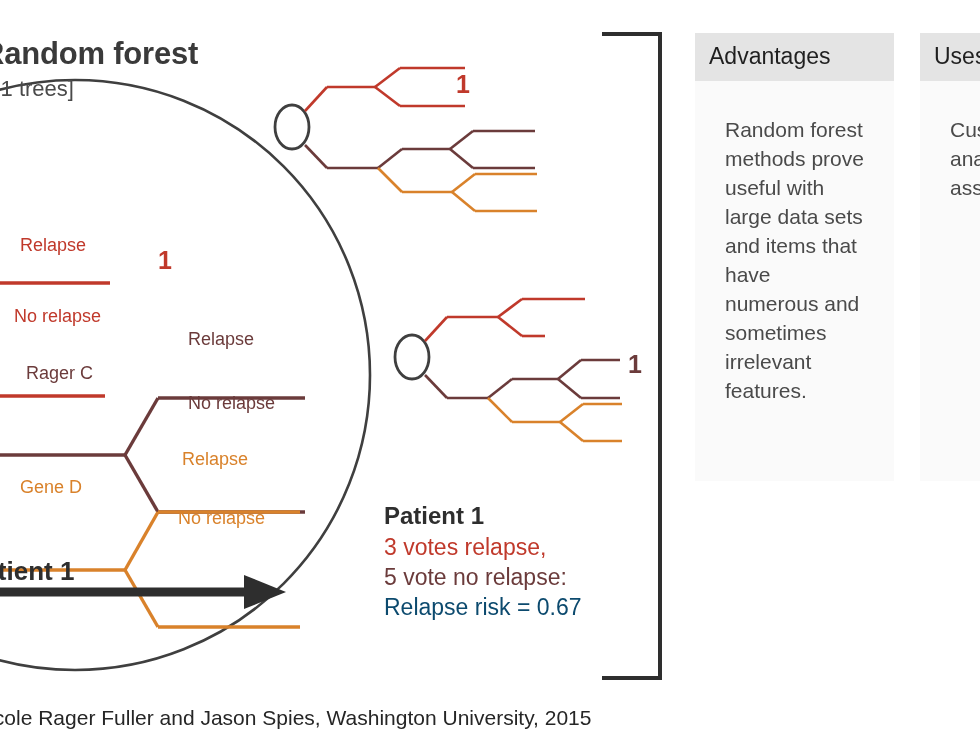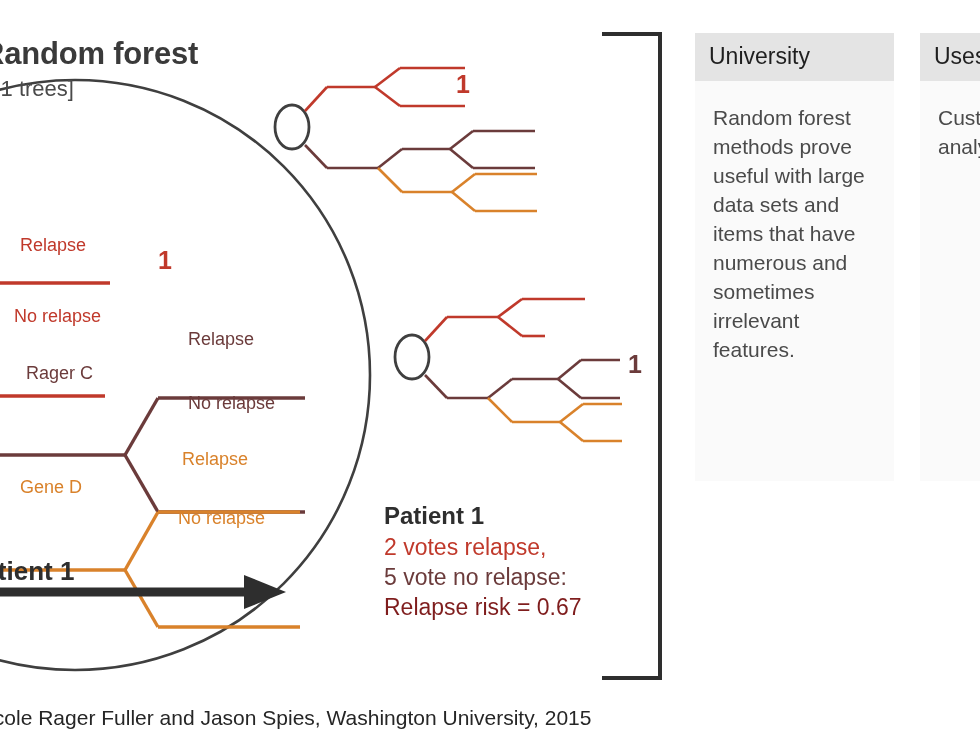--- a/index.html
+++ b/index.html
@@ -54,21 +54,21 @@
   
   .tlabel {
     position: absolute;
     font-size: 18px;
     white-space: nowrap;
     line-height: 1;
   }
   .c-red    { color: #C0392B; }
   .c-maroon { color: #6B3B3B; }
   .c-orange { color: #D9822B; }
-  .c-dark   { color: #7f1d1d; }
+  .c-dark   { color: #0c4a6e; }
 
   .vote-num {
     position: absolute;
     font-size: 25px;
     font-weight: bold;
     white-space: nowrap;
     line-height: 1;
   }
 
   
@@ -126,21 +126,21 @@
   }
   .col-body {
     background: #FAFAFA;
     padding: 18px 14px 22px 14px;
     font-size: 21px;
     line-height: 29px;
     color: #4a4a4a;
     min-height: 360px;
     overflow: hidden;
   }
-  .col-body p { margin: 4px; }
+  .col-body p { margin: 16px; }
 
   
   .footer {
     position: absolute;
     left: -26px;
     top: 706px;
     font-size: 21px;
     color: #262626;
     white-space: nowrap;
   }
@@ -266,28 +266,28 @@
   <div class="tlabel c-orange" style="left:178px; top:509px;">No relapse</div>
 
   <div class="vote-num c-red" style="left:158px; top:248px;">1</div>
   <div class="vote-num c-red" style="left:456px; top:72px;">1</div>
   <div class="vote-num c-maroon" style="left:628px; top:352px;">1</div>
 
   <div class="arrow-label">Patient 1</div>
 
   <div class="result-block">
     <div class="r-title">Patient 1</div>
-    <div class="r-line c-red">2 votes relapse,</div>
+    <div class="r-line c-red">3 votes relapse,</div>
     <div class="r-line c-maroon">5 vote no relapse:</div>
     <div class="r-line c-dark">Relapse risk = 0.67</div>
   </div>
 
   <div class="info-panel">
     <div class="info-col">
-      <div class="col-header">University</div>
+      <div class="col-header">Advantages</div>
       <div class="col-body">
         <p>Random forest methods prove useful with large data sets and items that have numerous and sometimes irrelevant features.</p>
       </div>
     </div>
     <div class="info-col clipped">
       <div class="col-header">Uses</div>
       <div class="col-body">
         <p>Customer analytics, asset</p>
       </div>
     </div>

